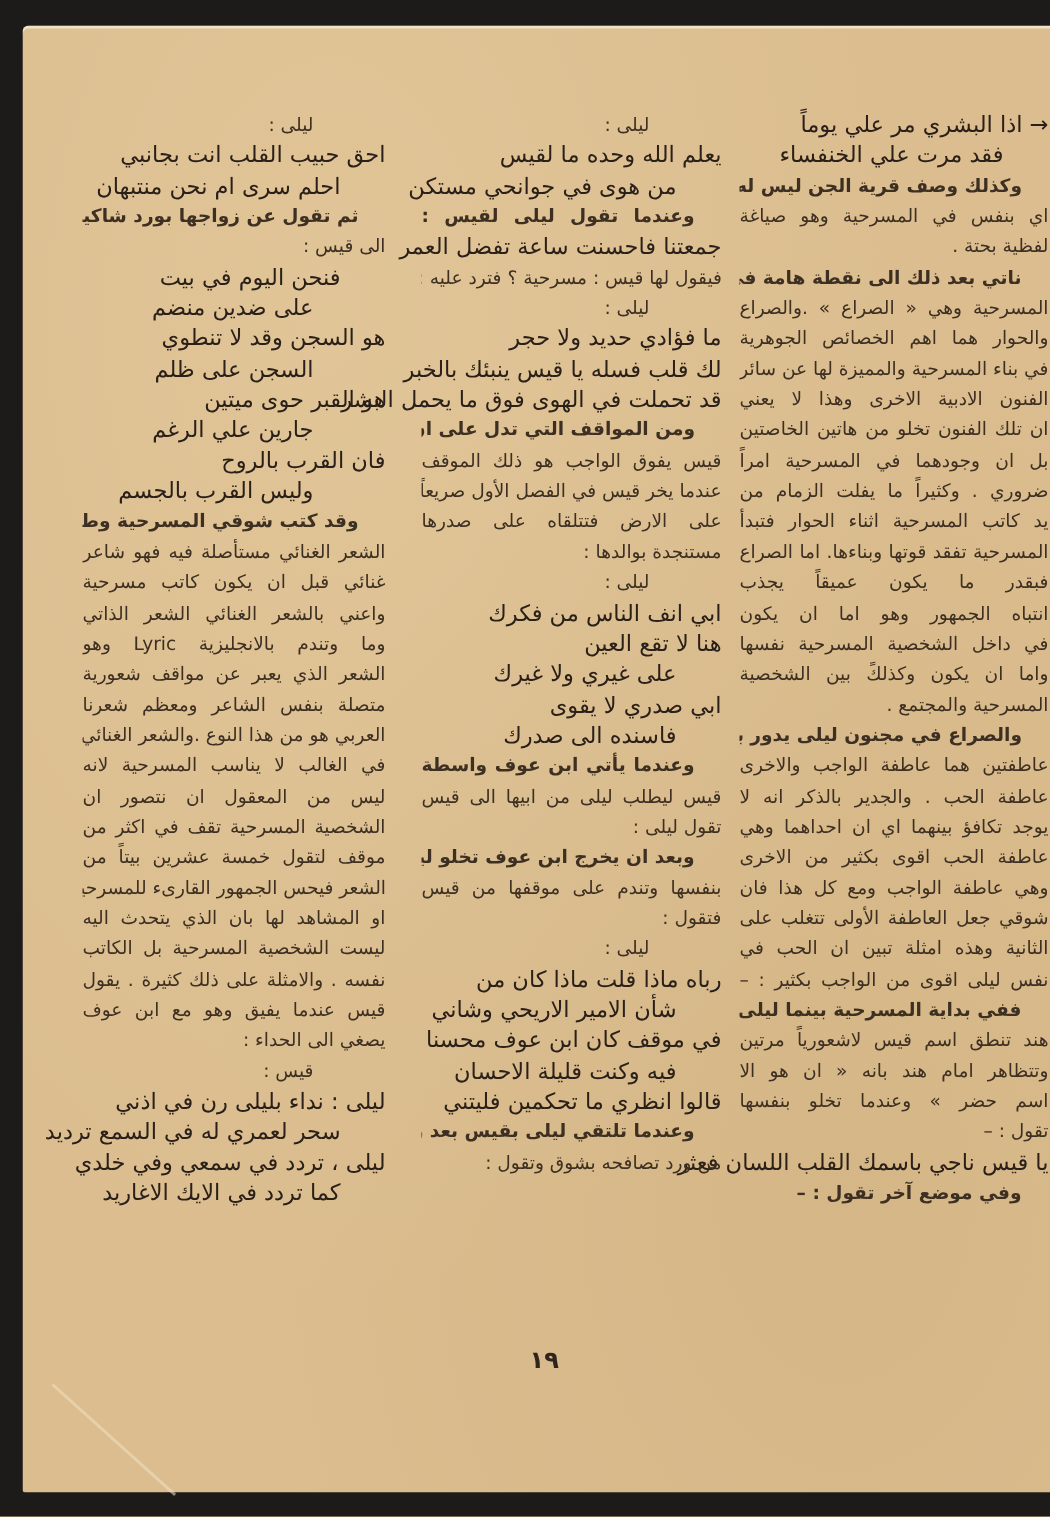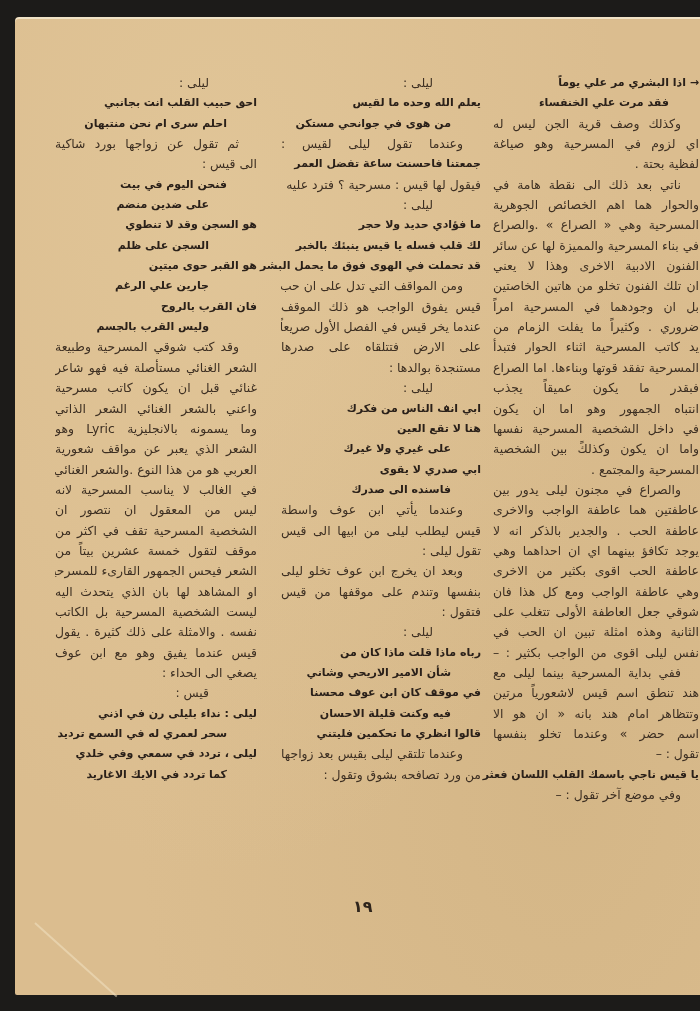--- a/index.html
+++ b/index.html
@@ -18,22 +18,22 @@
   }
   .col {
     position:absolute; top:56px; direction:rtl; text-align:right;
     color:#3d2f22; font-size:12.4px; line-height:20.35px;
   }
   .col-right  { left:478px; width:206px; }
   .col-middle { left:266px; width:200px; }
   .col-left   { left:40px;  width:202px; }
   .ln { display:block; white-space:nowrap; overflow:hidden; text-align:justify; text-align-last:justify; }
   .ln.p { text-align-last:right; }
-  .ln.ind { padding-right:18px; }
-  .v { display:block; white-space:nowrap; font-weight:bold; color:#2a2019; font-size:11px; }
+  .ln.ind { padding-right:18px;font-weight:bold; }
+  .v { display:block; white-space:nowrap; font-weight:normal; color:#2a2019; font-size:15px; }
   .v.ind { padding-right:30px; }
   .v.ind2 { padding-right:48px; }
   .sp { display:block; white-space:nowrap; padding-right:48px; }
   .pagenum {
     position:absolute; left:338px; top:880px; font-size:16px; font-weight:bold; color:#2f251c;
     direction:rtl;
   }
   .crease {
     position:absolute; left:20px; top:905px; width:110px; height:2px; background:rgba(240,225,195,0.55);
     transform:rotate(42deg); transform-origin:left center;
@@ -41,25 +41,25 @@
 </style>
 </head>
 <body>
 
 <div class="page">
   <div class="crease"></div>
   <div class="col col-right" id="col-right">
       <span class="v">→ اذا البشري مر علي يوماً</span>
       <span class="v ind">فقد مرت علي الخنفساء</span>
       <span class="ln ind">وكذلك وصف قرية الجن ليس له</span>
-      <span class="ln">اي لزوم في المسرحية وهو صياغة</span>
+      <span class="ln">اي بنفس في المسرحية وهو صياغة</span>
       <span class="ln p">لفظية بحتة .</span>
       <span class="ln ind">ناتي بعد ذلك الى نقطة هامة في</span>
+      <span class="ln">المسرحية وهي « الصراع » .والصراع</span>
       <span class="ln">والحوار هما اهم الخصائص الجوهرية</span>
-      <span class="ln">المسرحية وهي « الصراع » .والصراع</span>
       <span class="ln">في بناء المسرحية والمميزة لها عن سائر</span>
       <span class="ln">الفنون الادبية الاخرى وهذا لا يعني</span>
       <span class="ln">ان تلك الفنون تخلو من هاتين الخاصتين</span>
       <span class="ln">بل ان وجودهما في المسرحية امراً</span>
       <span class="ln">ضروري . وكثيراً ما يفلت الزمام من</span>
       <span class="ln">يد كاتب المسرحية اثناء الحوار فتبدأ</span>
       <span class="ln">المسرحية تفقد قوتها وبناءها. اما الصراع</span>
       <span class="ln">فبقدر ما يكون عميقاً يجذب</span>
       <span class="ln">انتباه الجمهور وهو اما ان يكون</span>
       <span class="ln">في داخل الشخصية المسرحية نفسها</span>
@@ -130,22 +130,23 @@
       <span class="v">هو السجن وقد لا تنطوي</span>
       <span class="v ind2">السجن على ظلم</span>
       <span class="v">هو القبر حوى ميتين</span>
       <span class="v ind2">جارين علي الرغم</span>
       <span class="v">فان القرب بالروح</span>
       <span class="v ind2">وليس القرب بالجسم</span>
       <span class="ln ind">وقد كتب شوقي المسرحية وطبيعة</span>
       <span class="ln">الشعر الغنائي مستأصلة فيه فهو شاعر</span>
       <span class="ln">غنائي قبل ان يكون كاتب مسرحية</span>
       <span class="ln">واعني بالشعر الغنائي الشعر الذاتي</span>
-      <span class="ln">وما يسمونه بالانجليزية Lyric وهو</span>
+      <span class="ln">وما وتندم بالانجليزية Lyric وهو</span>
       <span class="ln">الشعر الذي يعبر عن مواقف شعورية</span>
+      <span class="ln">متصلة بنفس الشاعر ومعظم شعرنا</span>
       <span class="ln">العربي هو من هذا النوع .والشعر الغنائي</span>
       <span class="ln">في الغالب لا يناسب المسرحية لانه</span>
       <span class="ln">ليس من المعقول ان نتصور ان</span>
       <span class="ln">الشخصية المسرحية تقف في اكثر من</span>
       <span class="ln">موقف لتقول خمسة عشرين بيتاً من</span>
       <span class="ln">الشعر فيحس الجمهور القارىء للمسرحية</span>
       <span class="ln">او المشاهد لها بان الذي يتحدث اليه</span>
       <span class="ln">ليست الشخصية المسرحية بل الكاتب</span>
       <span class="ln">نفسه . والامثلة على ذلك كثيرة . يقول</span>
       <span class="ln">قيس عندما يفيق وهو مع ابن عوف</span>

